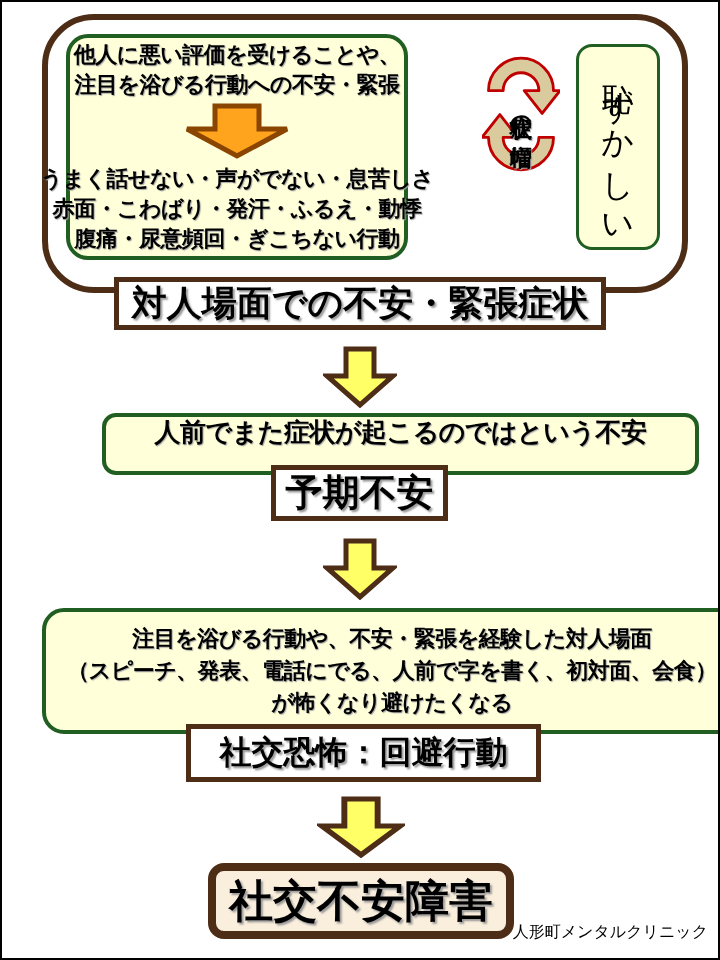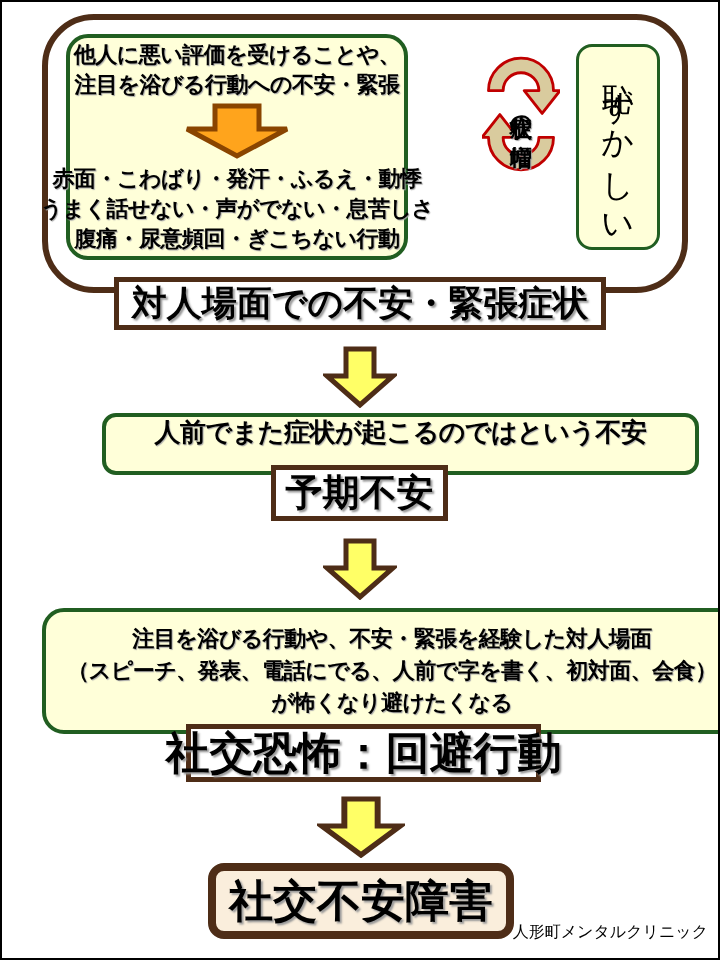--- a/index.html
+++ b/index.html
@@ -53,21 +53,21 @@
   }
 
   .caption {
     background:#fff; border:5px solid #4E2D17;
     display:flex; align-items:center; justify-content:center;
     font-weight:bold; white-space:nowrap;
     text-shadow:2px 2px 2px #999; z-index:5;
   }
   .caption1 { left:112px; top:275px; width:492px; height:53px; font-size:35px; }
   .caption2 { left:269px; top:463px; width:177px; height:56px; font-size:37px; }
-  .caption3 { left:184px; top:722px; width:355px; height:58px; font-size:44px; }
+  .caption3 { left:184px; top:722px; width:355px; height:58px; font-size:32px; }
 
   .yellow-arrow { display:block; }
   .yellow-arrow path { fill:#FFFF66; stroke:#4E2D17; stroke-width:5; stroke-linejoin:miter; }
   .arrow1 { left:321px; top:344px; z-index:2; }
   .arrow2 { left:321px; top:536px; z-index:2; }
   .arrow3 { left:315px; top:794px; z-index:2; }
 
   .box2 {
     left:100px; top:411px; width:597px; height:62px; border-radius:14px;
     display:flex; align-items:flex-start; justify-content:center; z-index:2;
@@ -99,22 +99,22 @@
 <div class="stage">
 
   <div class="abs top-container"></div>
 
   <div class="abs cream box1">
     <div class="jt">他人に悪い評価を受けることや、</div>
     <div class="jt">注目を浴びる行動への不安・緊張</div>
     <svg class="orange-arrow" width="112" height="56" viewBox="0 0 112 56">
       <path d="M 34 3 L 78 3 L 78 26 L 106 26 L 56 53 L 6 26 L 34 26 Z"></path>
     </svg>
+    <div class="jt">うまく話せない・声がでない・息苦しさ</div>
     <div class="jt">赤面・こわばり・発汗・ふるえ・動悸</div>
-    <div class="jt">うまく話せない・声がでない・息苦しさ</div>
     <div class="jt">腹痛・尿意頻回・ぎこちない行動</div>
   </div>
 
   <div class="abs cycle">
     <svg class="cycle-arrow" width="78" height="65" viewBox="0 0 96 80">
       <path d="M 8 50 A 40 40 0 0 1 88 50 L 96 50 L 74 78 L 52 50 L 70 50 A 22 22 0 0 0 26 50 L 8 50 Z"></path>
     </svg>
     <div class="cycle-text">症状の増幅</div>
     <svg class="cycle-arrow" width="78" height="65" viewBox="0 0 96 80">
       <g transform="rotate(180 48 40)">

